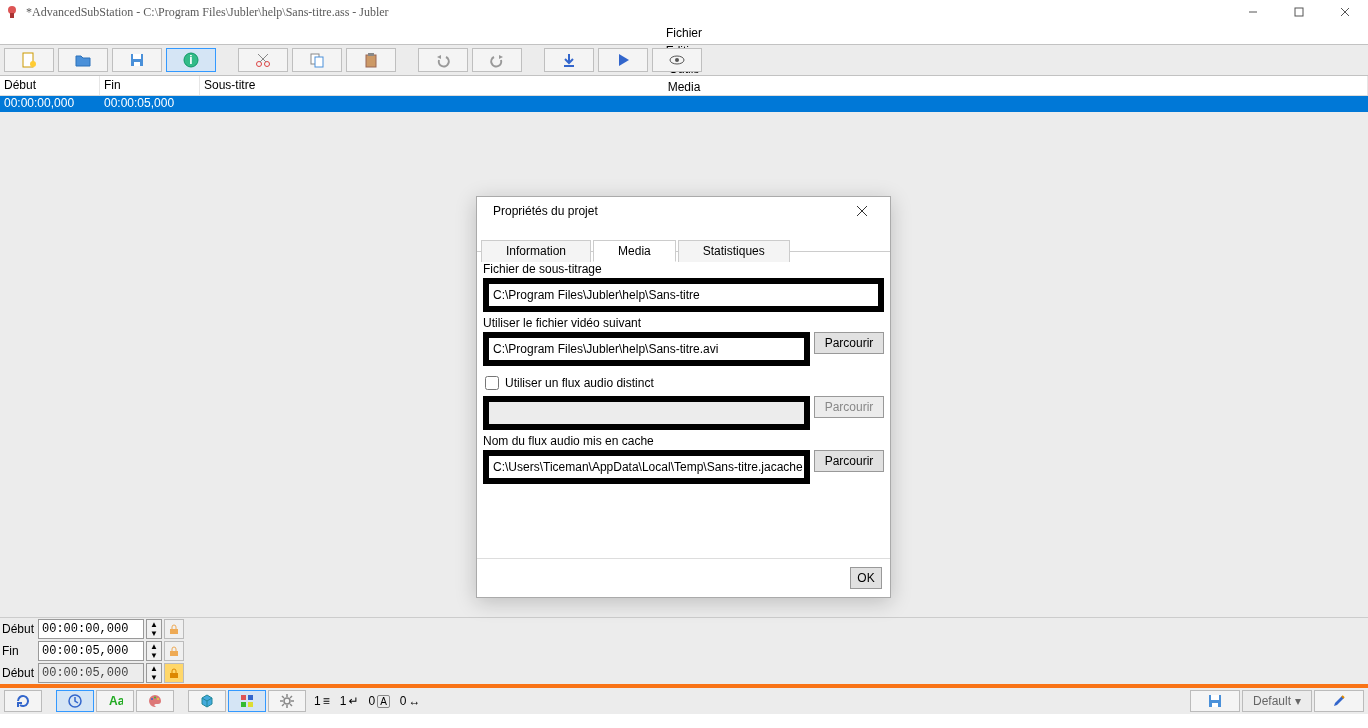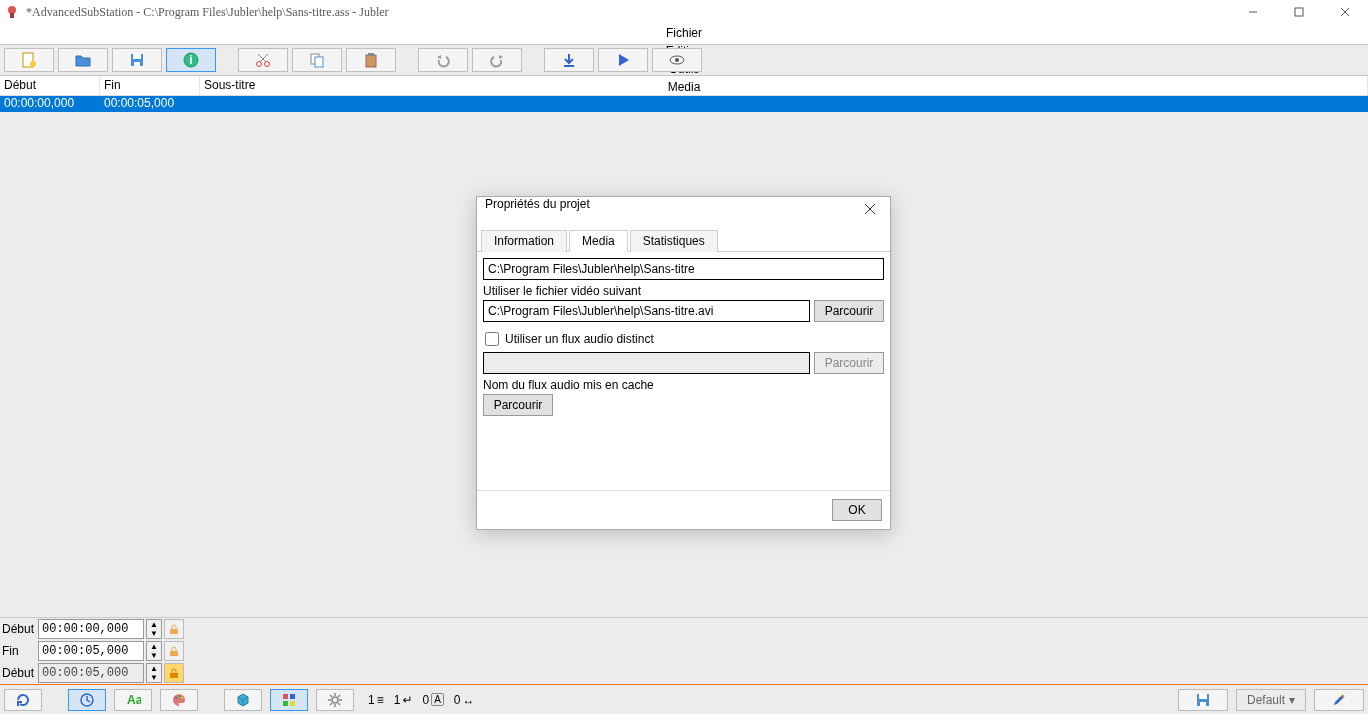--- a/index.html
+++ b/index.html
@@ -33,51 +33,51 @@
 .table-row { height: 16px; display: flex; background: #0078d7; color: #fff; }
 .td { padding: 0 4px; }
 .td.c1 { width: 100px; }
 .td.c2 { width: 100px; }
 .td.c3 { flex: 1; }
 
 .table-body { height: 505px; background: #ececec; position: relative; }
 
 
 .dialog { position: absolute; left: 476px; top: 196px; width: 415px; background: #fff; border: 1px solid #aaa; box-shadow: 0 4px 20px rgba(0,0,0,0.2); }
-.dialog-title { height: 28px; display: flex; padding: 0 8px; }
+.dialog-title { height: 28px; display: flex; align-items: center; padding: 0 16px; }
 .dialog-title .dt-text { flex: 1; }
 .dialog-title .dt-close { width: 24px; height: 24px; display: flex; align-items: center; justify-content: center; }
 
 .tabs { display: flex; padding: 4px 4px 0 4px; border-bottom: 1px solid #ccc; }
-.tab { padding: 3px 12px; border: 1px solid #ccc; border-bottom: none; background: #f4f4f4; margin-right: 2px; position: relative; top: 1px; }
+.tab { padding: 3px 24px; border: 1px solid #ccc; border-bottom: none; background: #f4f4f4; margin-right: 2px; position: relative; top: 11px; }
 .tab.active { background: #fff; border-bottom: 1px solid #fff; }
 
 .dialog-body { padding: 6px; }
 .dlabel { margin-top: 4px; margin-bottom: 2px; }
 .drow { display: flex; gap: 4px; margin-bottom: 4px; }
-.dinput { flex: 1; height: 22px; border: 1px solid #000000; background: #fff; padding: 0 4px; display: flex; align-items: center; overflow: hidden; white-space: nowrap; }
+.dinput { flex: 1; height: 34px; border: 6px solid #000000; background: #fff; padding: 0 4px; display: flex; align-items: center; overflow: hidden; white-space: nowrap; }
 .dbtn { width: 70px; height: 22px; border: 1px solid #999; background: #e1e1e1; display: flex; align-items: center; justify-content: center; }
 .dbtn.disabled { color: #888; background: #ececec; }
 .dcheck { display: flex; align-items: center; gap: 6px; padding: 6px 2px; }
 .dcheck input { width: 14px; height: 14px; }
 .dialog-footer { display: flex; justify-content: flex-end; padding: 8px; border-top: 1px solid #ddd; }
 .spacer-fill { height: 64px; }
 
 
 .time-panel { border-top: 1px solid #ccc; background: #ececec; }
 .trow { display: flex; align-items: center; height: 22px; gap: 2px; }
 .trow .tlabel { width: 36px; padding-left: 2px; }
 .trow .tinput { width: 106px; height: 20px; border: 1px solid #999; background: #fff; font-family: "Courier New", monospace; padding: 0 3px; display: flex; align-items: center; }
 .trow.disabled .tinput { background: #ececec; color: #444; }
 .spinner { width: 16px; height: 20px; border: 1px solid #999; background: #f0f0f0; display: flex; flex-direction: column; }
 .spinner .sp { flex: 1; display: flex; align-items: center; justify-content: center; font-size: 8px; line-height: 1; }
 .lock { width: 20px; height: 20px; display: flex; align-items: center; justify-content: center; background: #f0f0f0; border: 1px solid #bbb; }
 
 
-.bottom-bar { height: 30px; border-top: 1px solid #f97316; background: #ececec; display: flex; align-items: center; padding: 0 4px; gap: 8px; }
+.bottom-bar { height: 30px; border-top: 4px solid #f97316; background: #ececec; display: flex; align-items: center; padding: 0 4px; gap: 2px; }
 .btool { width: 38px; height: 22px; border: 1px solid #bbb; background: #f4f4f4; display: inline-flex; align-items: center; justify-content: center; }
 .btool.active { background: #d5e5f5; border-color: #3399ff; }
 .bspacer { flex: 1; }
 .status-chunk { display: flex; align-items: center; gap: 2px; margin-left: 6px; }
 .default-btn { width: 70px; height: 22px; border: 1px solid #bbb; background: #ececec; display: flex; align-items: center; justify-content: center; color: #666; gap: 4px; }
 .big-btn { width: 50px; height: 22px; border: 1px solid #bbb; background: #f4f4f4; display: flex; align-items: center; justify-content: center; }
 
 svg { display: block; }
 </style>
 </head>
@@ -220,44 +220,46 @@
           <line x1="11" y1="1" x2="1" y2="11" stroke="#333"></line>
         </svg>
       </span>
   </div>
   <div class="tabs">
     <div class="tab">Information</div>
     <div class="tab active">Media</div>
     <div class="tab">Statistiques</div>
   </div>
   <div class="dialog-body">
+    <div class="dlabel">Fichier de sous-titrage</div>
     <div class="drow">
       <div class="dinput">C:\Program Files\Jubler\help\Sans-titre</div>
     </div>
     <div class="dlabel">Utiliser le fichier vidéo suivant</div>
     <div class="drow">
       <div class="dinput">C:\Program Files\Jubler\help\Sans-titre.avi</div>
       <div class="dbtn">Parcourir</div>
     </div>
     <div class="dcheck">
       <input type="checkbox" style="">
       <span>Utiliser un flux audio distinct</span>
     </div>
     <div class="drow">
       <div class="dinput" style="background:#ececec"></div>
       <div class="dbtn disabled">Parcourir</div>
     </div>
     <div class="dlabel">Nom du flux audio mis en cache</div>
     <div class="drow">
+      <div class="dinput">C:\Users\Ticeman\AppData\Local\Temp\Sans-titre.jacache</div>
       <div class="dbtn">Parcourir</div>
     </div>
     <div class="spacer-fill"></div>
   </div>
   <div class="dialog-footer">
-    <div class="dbtn" style="background:#e1e1e1;width:50px">OK</div>
+    <div class="dbtn" style="background:#e1e1e1;width:32px">OK</div>
   </div>
 </div>
 
 <div class="time-panel">
   <div class="trow">
     <span class="tlabel">Début</span>
     <span class="tinput">00:00:00,000</span>
     <span class="spinner">
         <span class="sp">▲</span>
         <span class="sp">▼</span>

